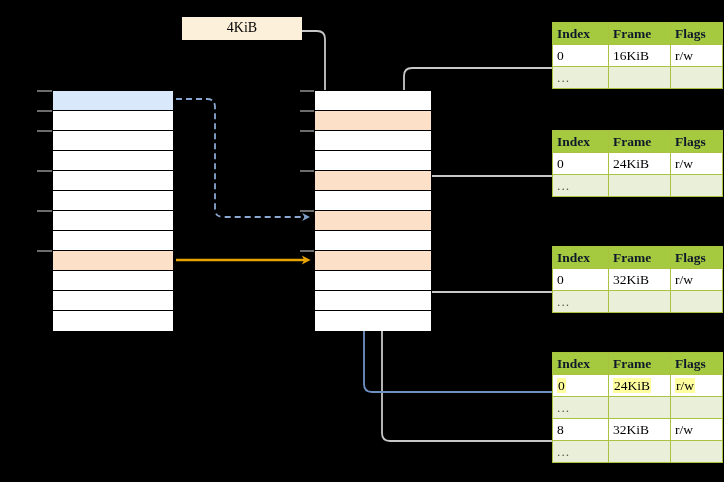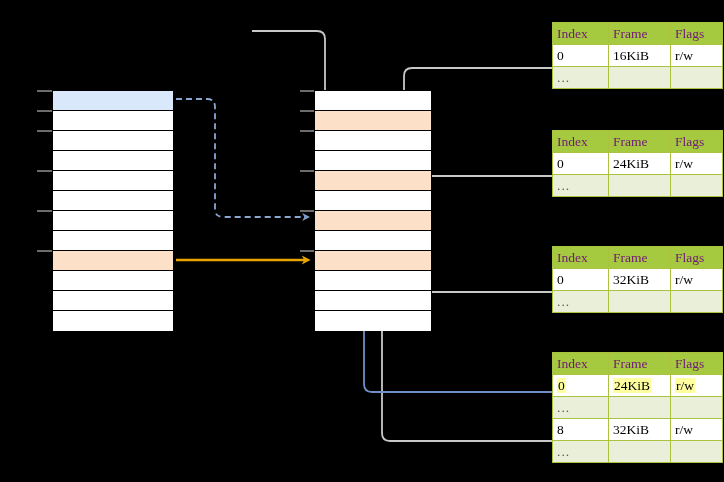--- a/index.html
+++ b/index.html
@@ -57,22 +57,22 @@
     box-sizing: border-box;
     text-align: left;
     vertical-align: middle;
     color: #000000;
     font-weight: normal;
     white-space: nowrap;
     overflow: hidden;
   }
   .pt th {
     background: #a5c93f;
-    color: #701a75;
-    font-weight: normal;
+    color: #0f172a;
+    font-weight: bold;
     border: 1px solid #a9c23f;
     font-size: 13.5px;
   }
   .pt td.ell {
     background: #e9efd9;
     color: #5a5a4a;
     letter-spacing: 1px;
   }
   .pt tr.data td { background: #ffffff; }
   .hl { background: #ffffa0; padding: 0 1px; }
@@ -141,20 +141,23 @@
 
     <path d="M 552,441 L 390,441 Q 382,441 382,433 L 382,268" fill="none" stroke="#c8c8c8" stroke-width="1.8" marker-end="url(#ah-gray)"></path>
 
     <path d="M 552,392 L 372,392 Q 364,392 364,384 L 364,214" fill="none" stroke="#6f90c4" stroke-width="1.8" marker-end="url(#ah-blue)"></path>
 
     <path d="M 176,99 L 207,99 Q 215,99 215,107 L 215,209 Q 215,217 223,217 L 306,217" fill="none" stroke="#8aa8d2" stroke-width="1.8" stroke-dasharray="6 4" marker-end="url(#ah-bluedash)"></path>
 
     <path d="M 176,260 L 306,260" fill="none" stroke="#e8a400" stroke-width="2.4" marker-end="url(#ah-orange)"></path>
   </svg>
 
+  <div class="sizelabel" style="left:182px; top:17px; width:120px;">
+    <span>4KiB</span>
+  </div>
 
   <div class="memcol" id="left-col" style="left:52px; top:90px; width:122px; height:241px;">
       <div class="memrow blue"></div>
       <div class="memrow"></div>
       <div class="memrow"></div>
       <div class="memrow"></div>
       <div class="memrow"></div>
       <div class="memrow"></div>
       <div class="memrow"></div>
       <div class="memrow"></div>

